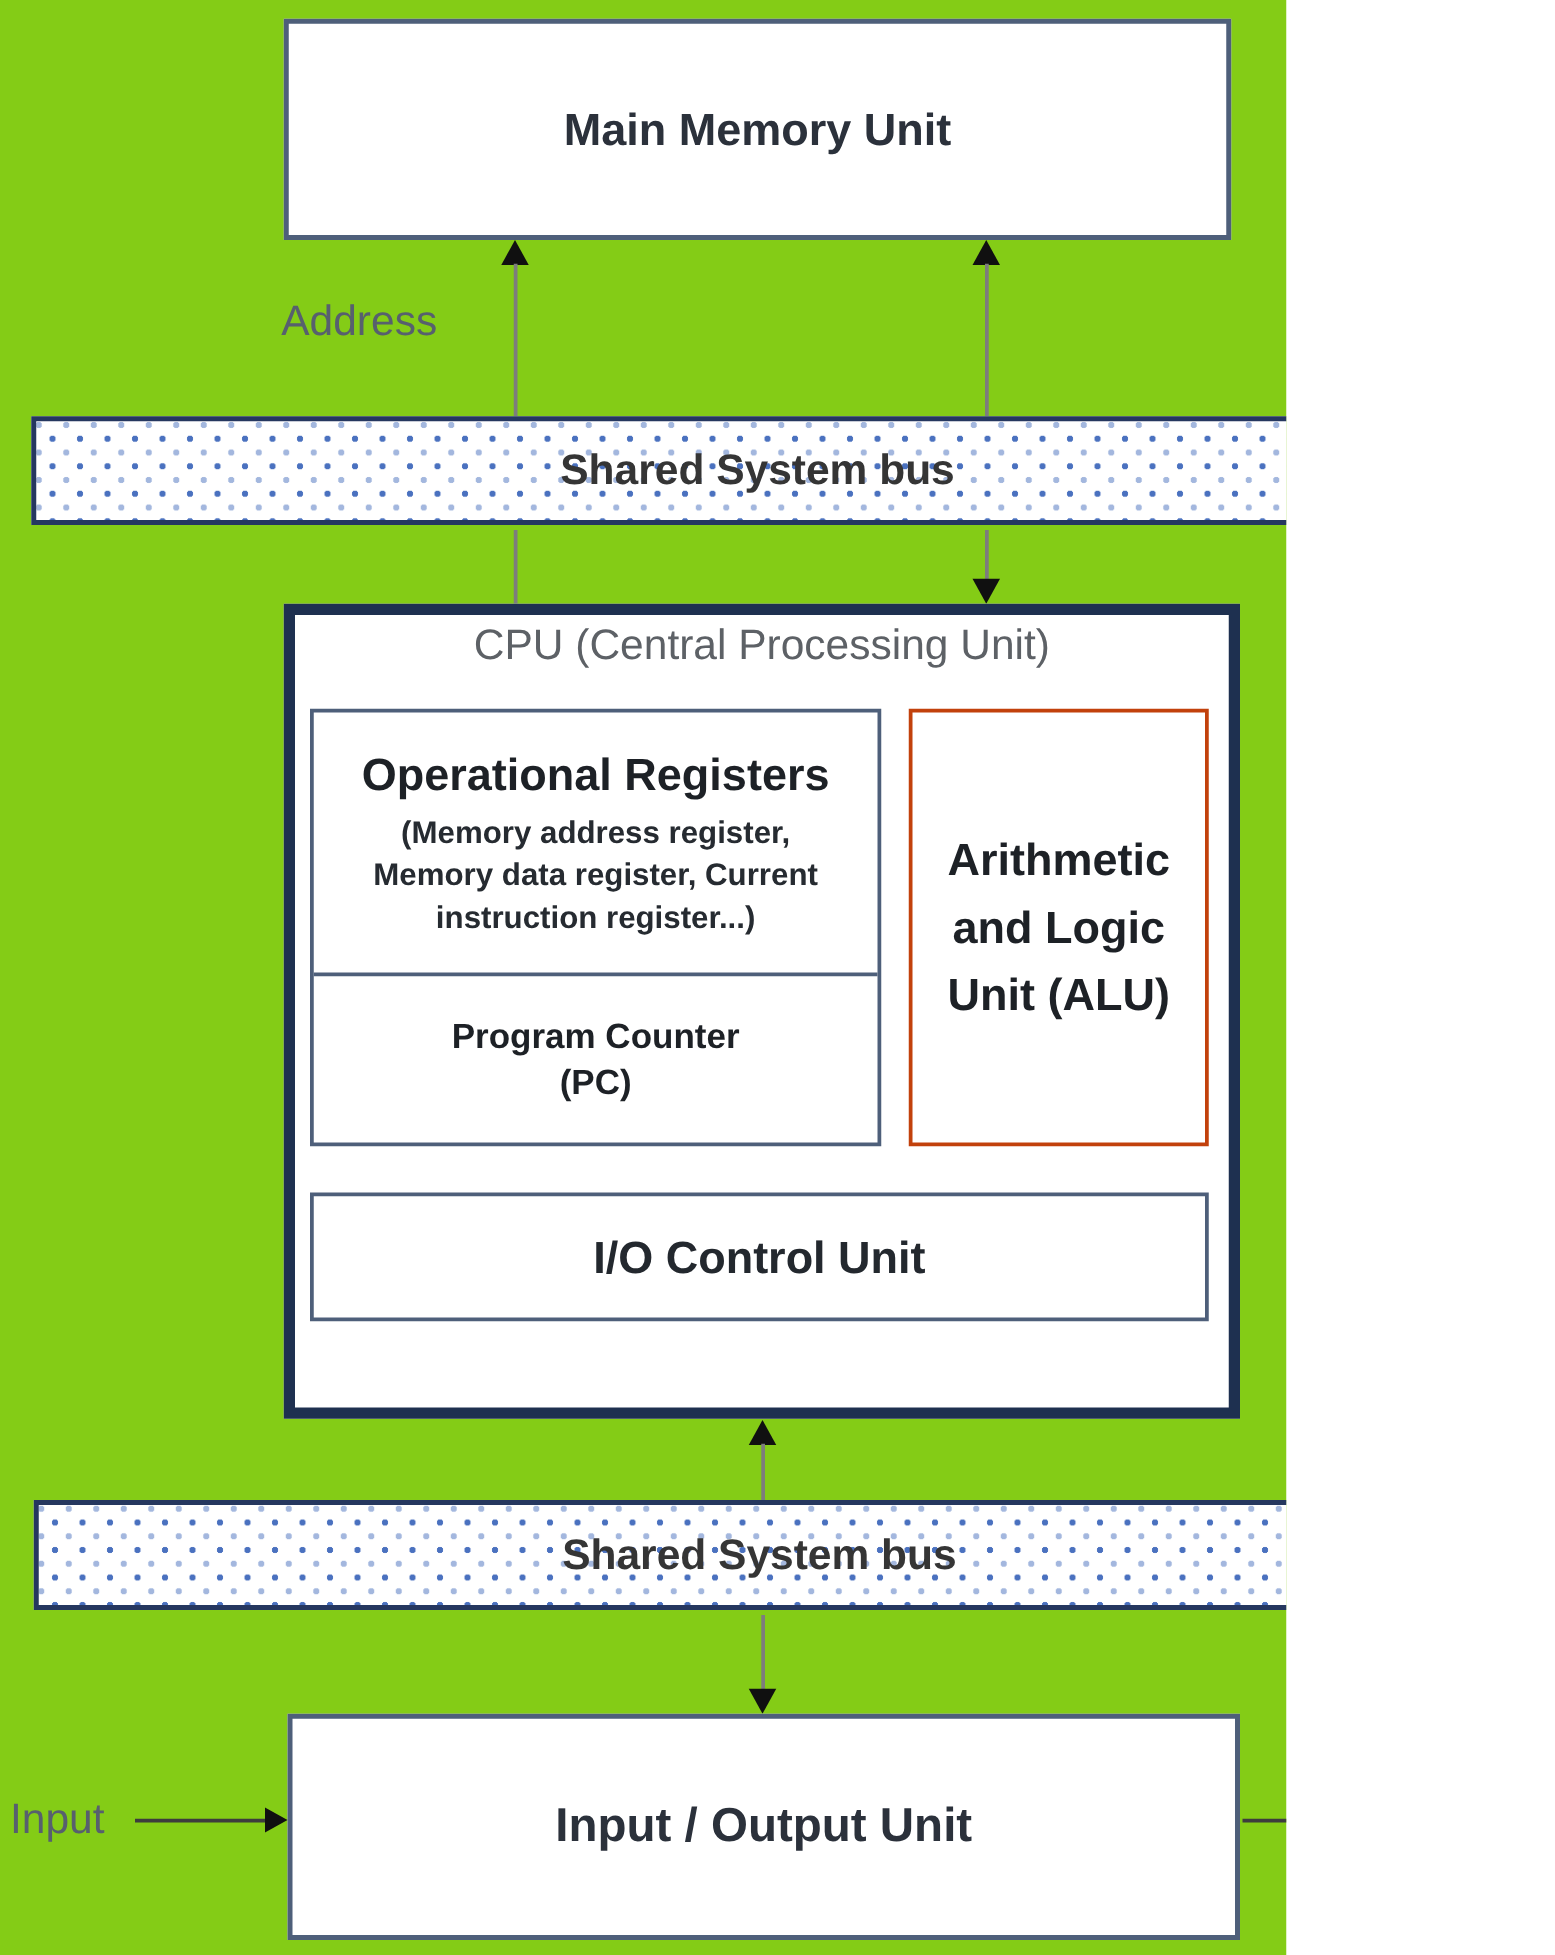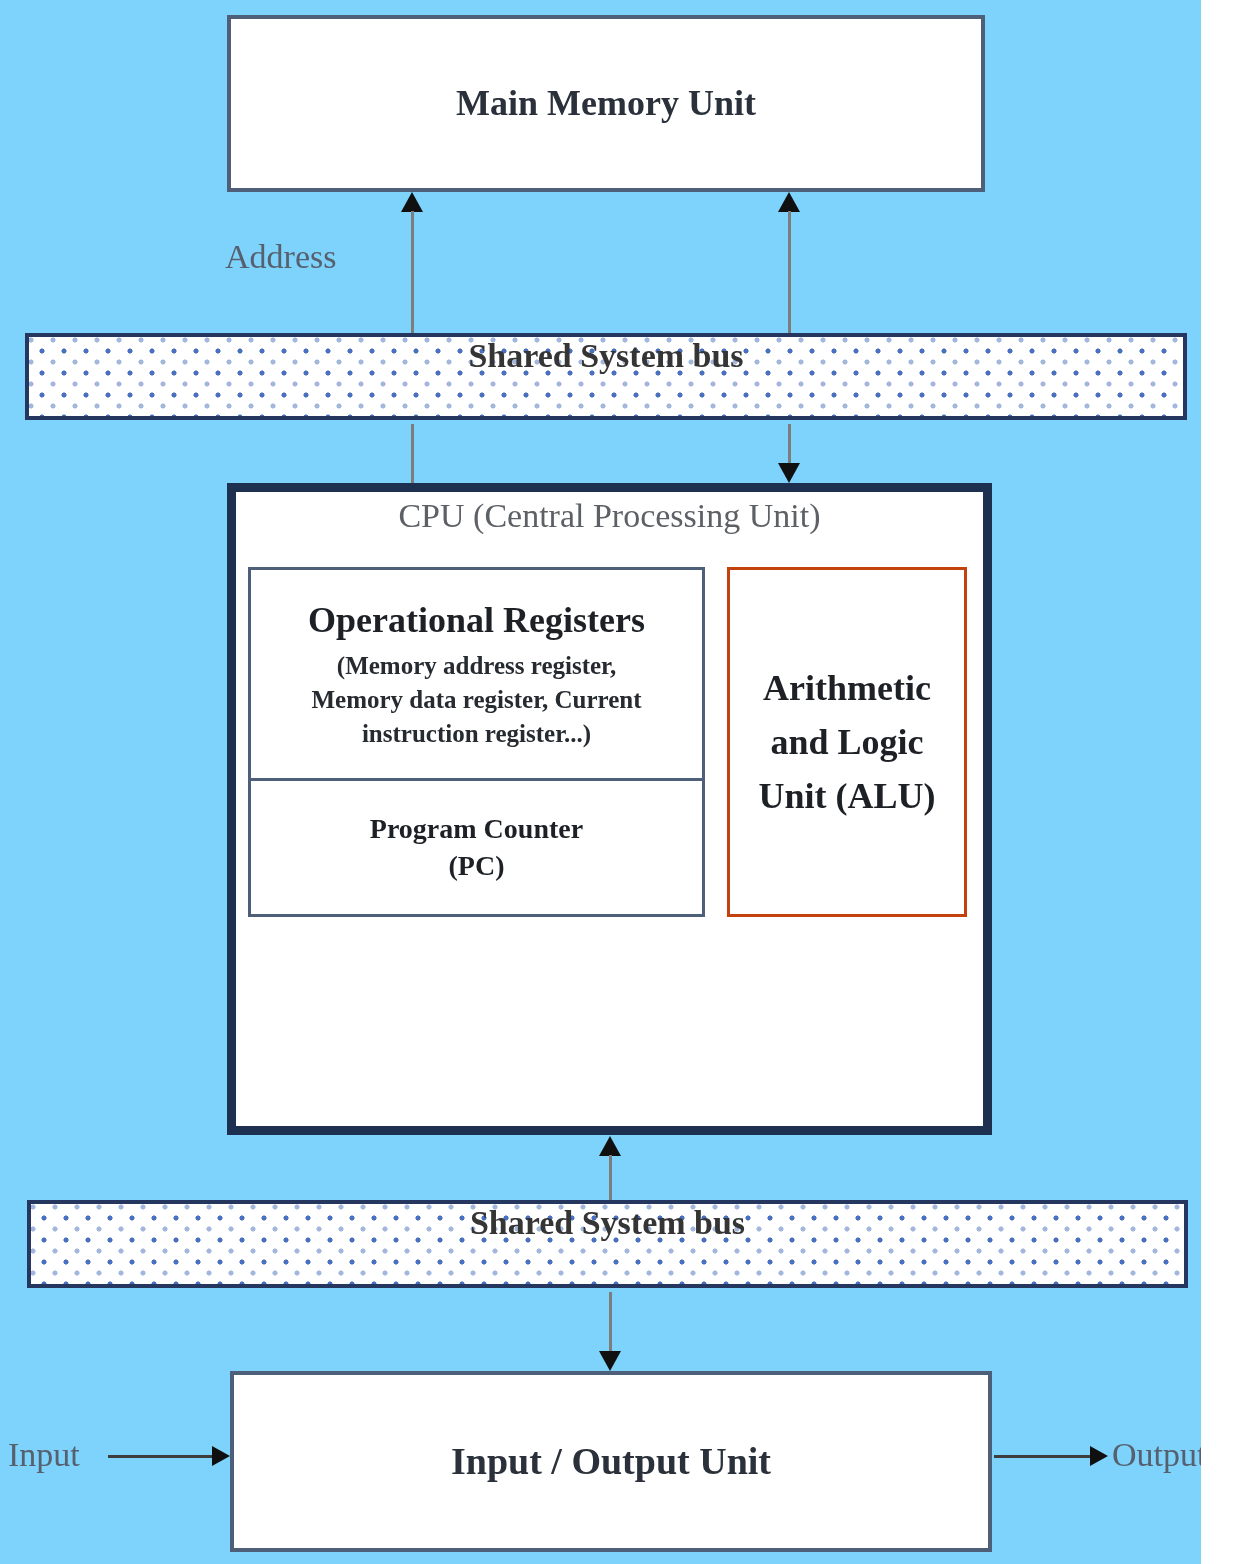--- a/index.html
+++ b/index.html
@@ -1,34 +1,34 @@
 <!DOCTYPE html>
 <html><head>
 <meta charset="utf-8">
 <style>
   html,body{margin:0;padding:0;background:#ffffff;}
   *{box-sizing:border-box;}
   .stage{
-    position:relative;width:1201px;height:1564px;background:#7dd3fc;
-    font-family:Liberation Serif, serif;overflow:hidden;
+    position:relative;width:1029px;height:1564px;background:#84cc16;
+    font-family:Liberation Sans, sans-serif;overflow:hidden;
   }
   
   .node{
     position:absolute;background:#ffffff;border:4px solid #4e5f7a;
     display:flex;align-items:center;justify-content:center;text-align:center;
   }
   .node-label{font-size:36px;font-weight:600;color:#2b313b;line-height:1.25;}
   
   .bus{
     position:absolute;border:4px solid #25375f;background-color:#ffffff;
     background-image:
       radial-gradient(circle,#4a71bf 2.3px,rgba(74,113,191,0) 2.8px),
       radial-gradient(circle,#a3b7de 2.3px,rgba(163,183,222,0) 2.8px);
     background-size:22px 22px;background-position:2px 3px,13px 14px;
-    display:flex;align-items:flex-start;justify-content:center;
+    display:flex;align-items:center;justify-content:center;
   }
   .bus-label{font-size:34px;font-weight:700;color:#353535;}
   
   .cpu{
     position:absolute;left:227px;top:483px;width:765px;height:652px;
     background:#ffffff;border:9px solid #1e3050;
   }
   .cpu-title{
     position:absolute;left:247px;top:497px;width:725px;text-align:center;
     font-size:34px;font-weight:400;color:#5d6166;
@@ -95,20 +95,23 @@
     </div>
     <div class="reg-bottom">
       <div class="pc-label">Program Counter (PC)</div>
     </div>
   </div>
 
   <div class="alu">
     <div class="alu-label">Arithmetic and Logic Unit (ALU)</div>
   </div>
 
+  <div class="ioctl">
+    <div class="ioctl-label">I/O Control Unit</div>
+  </div>
 
   <div class="arrow-up" style="left:599px;top:1136px;"></div>
   <div class="vline" style="left:609px;top:1155px;height:45px;"></div>
 
   <div class="bus" style="left:27px;top:1200px;width:1161px;height:88px;">
     <span class="bus-label">Shared System bus</span>
   </div>
 
   <div class="vline" style="left:609px;top:1292px;height:60px;"></div>
   <div class="arrow-down" style="left:599px;top:1351px;"></div>

